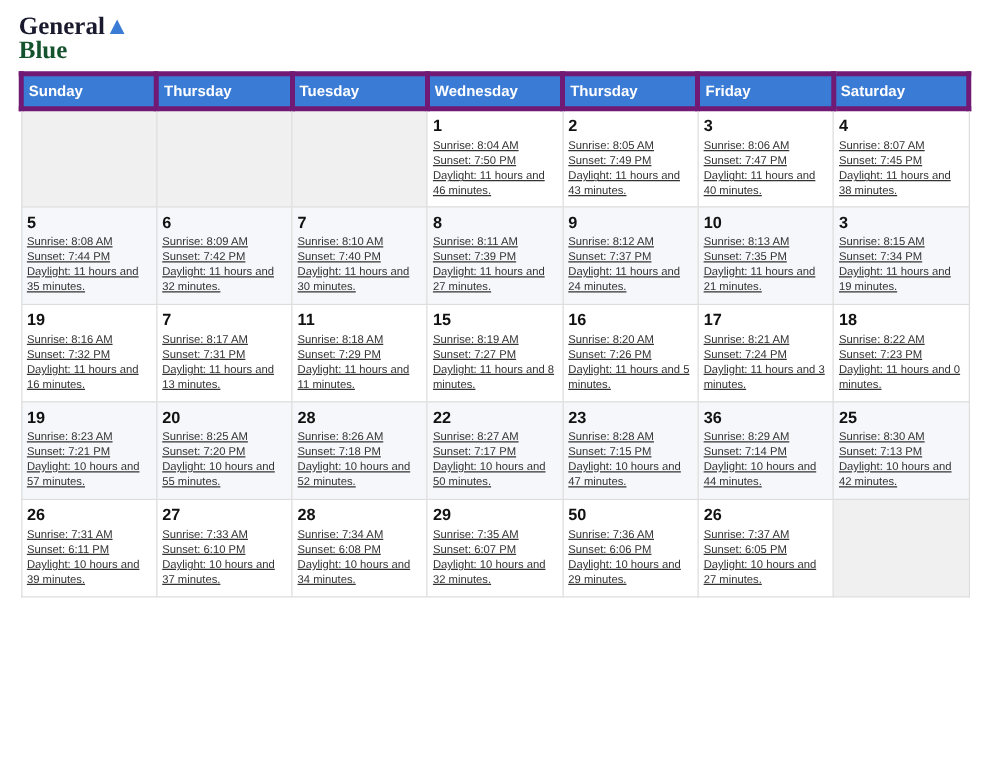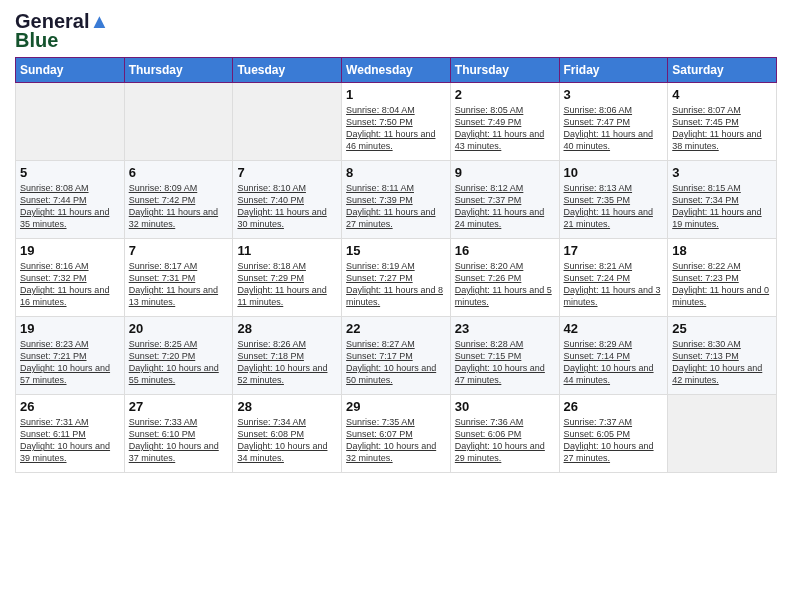--- a/index.html
+++ b/index.html
@@ -44,21 +44,21 @@
     }
     thead tr {
       background-color: #3a7bd5;
     }
     thead th {
       color: #fff;
       font-size: 12px;
       font-weight: bold;
       padding: 5px 4px;
       text-align: left;
-      border: 1px solid #701a75;
+      border: 4px solid #701a75;
     }
     tbody tr {
       border-bottom: 1px solid #ccc;
     }
     tbody td {
       vertical-align: top;
       padding: 4px 4px;
       border: 1px solid #ddd;
       font-size: 9.5px;
       color: #222;
@@ -85,21 +85,21 @@
       background: #f0f0f0 !important;
     }
   </style>
 </head>
 <body>
 
 <div class="container">
   <div class="header">
     <div class="logo">
       <div>
-        <div style="display:flex;align-items:center;">
+        <div style="display:flex;align-items:center;font-family:Liberation Serif, serif;">
           <div>
             <div style="font-size:20px;font-weight:bold;color:#1a1a2e;line-height:1.1;">General<span style="color:#3a7bd5;">▲</span></div>
             <div style="font-size:20px;font-weight:bold;color:#14532d;line-height:1.1;margin-top:-3px;">Blue</div>
           </div>
         </div>
       </div>
     </div>
     <div class="title-block">
       <div class="month-title"></div>
       <div class="location"></div>
@@ -261,21 +261,21 @@
             Sunrise: 8:27 AM<br>Sunset: 7:17 PM<br>Daylight: 10 hours and 50 minutes.
           </div>
           </td>
           <td>
             <span class="day-num">23</span>
           <div class="cell-content">
             Sunrise: 8:28 AM<br>Sunset: 7:15 PM<br>Daylight: 10 hours and 47 minutes.
           </div>
           </td>
           <td>
-            <span class="day-num">42</span>
+            <span class="day-num">36</span>
           <div class="cell-content">
             Sunrise: 8:29 AM<br>Sunset: 7:14 PM<br>Daylight: 10 hours and 44 minutes.
           </div>
           </td>
           <td>
             <span class="day-num">25</span>
           <div class="cell-content">
             Sunrise: 8:30 AM<br>Sunset: 7:13 PM<br>Daylight: 10 hours and 42 minutes.
           </div>
           </td>
@@ -299,21 +299,21 @@
             Sunrise: 7:34 AM<br>Sunset: 6:08 PM<br>Daylight: 10 hours and 34 minutes.
           </div>
           </td>
           <td>
             <span class="day-num">29</span>
           <div class="cell-content">
             Sunrise: 7:35 AM<br>Sunset: 6:07 PM<br>Daylight: 10 hours and 32 minutes.
           </div>
           </td>
           <td>
-            <span class="day-num">30</span>
+            <span class="day-num">50</span>
           <div class="cell-content">
             Sunrise: 7:36 AM<br>Sunset: 6:06 PM<br>Daylight: 10 hours and 29 minutes.
           </div>
           </td>
           <td>
             <span class="day-num">26</span>
           <div class="cell-content">
             Sunrise: 7:37 AM<br>Sunset: 6:05 PM<br>Daylight: 10 hours and 27 minutes.
           </div>
           </td>

